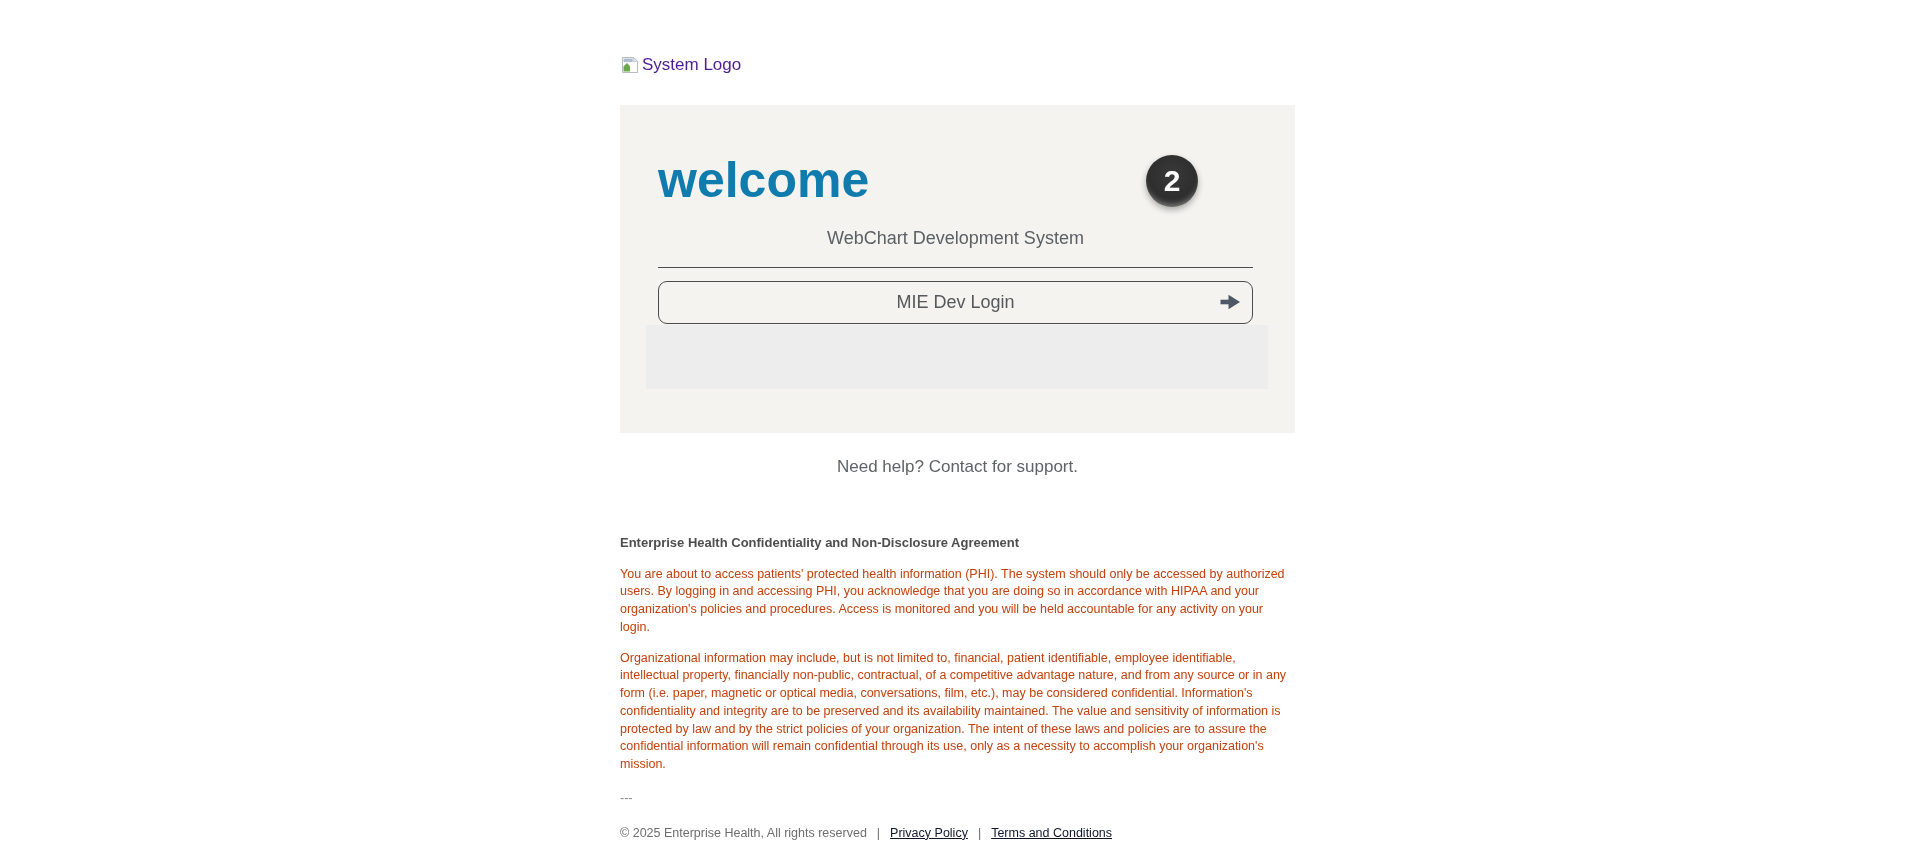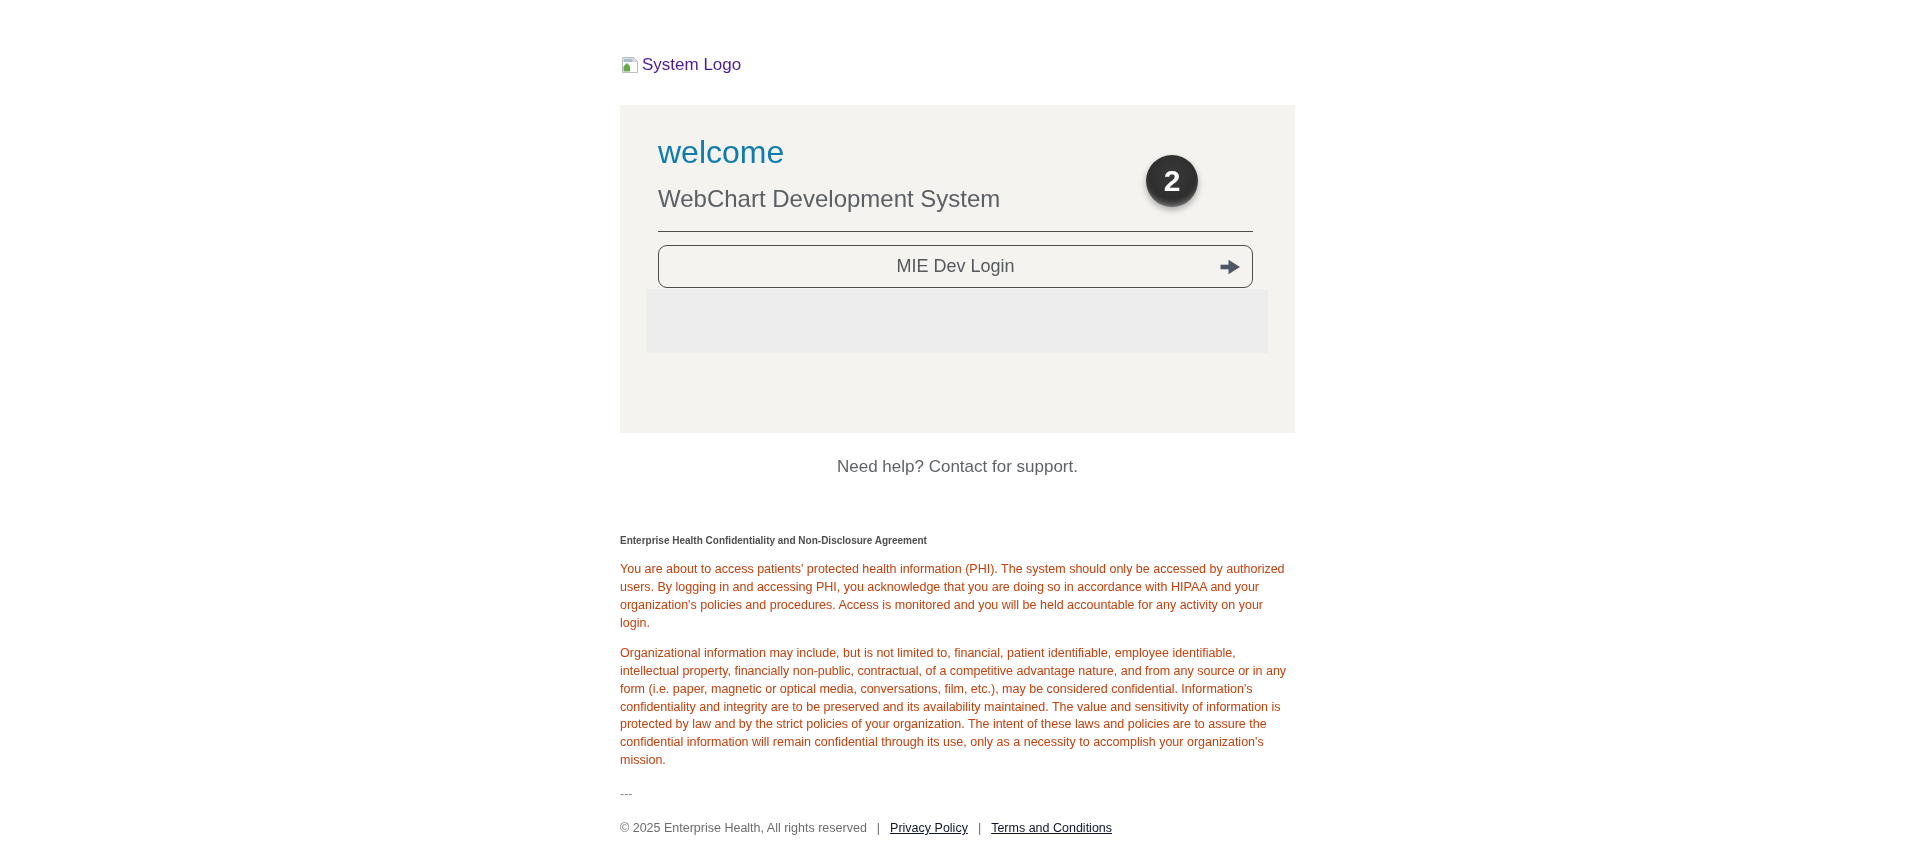--- a/index.html
+++ b/index.html
@@ -33,31 +33,32 @@
   }
   .broken-img svg { margin-right: 2px; }
   
   .card {
     background: #f4f3f0;
     height: 328px;
     position: relative;
   }
   .welcome-title {
     margin: 0 42px 0 38px;
-    padding-top: 30px;
-    font-size: 32px;
+    padding-top: 48px;
+    font-size: 50px;
     line-height: 1.1;
-    font-weight: 400;
+    font-weight: 700;
     color: #0f7cad;
   }
   .welcome-subtitle {
-    margin: 12px 42px 0 38px;
-    font-size: 24px;
+    margin: 18px 42px 0 38px;
+    font-size: 18px;
     line-height: 1.42;
     color: #5b6065;
+    text-align: center;
   }
   .step-badge {
     position: absolute;
     top: 50px;
     right: 97px;
     width: 52px;
     height: 52px;
     border-radius: 50%;
     background: radial-gradient(circle at 50% 38%, #3a3a3a 0%, #2b2b2b 70%);
     color: #ffffff;
@@ -108,21 +109,21 @@
     margin-top: 22px;
     text-align: center;
     font-size: 17px;
     line-height: 1.42;
     color: #5f6368;
   }
   
   .agreement { margin-top: 55px; }
   .agreement-heading {
     margin: 0;
-    font-size: 10px;
+    font-size: 13px;
     line-height: 1.42;
     font-weight: bold;
     color: #4e4e4e;
   }
   .agreement p {
     margin: 13px 0 0 0;
     font-size: 12.5px;
     line-height: 1.42;
     color: #c2410c;
   }

